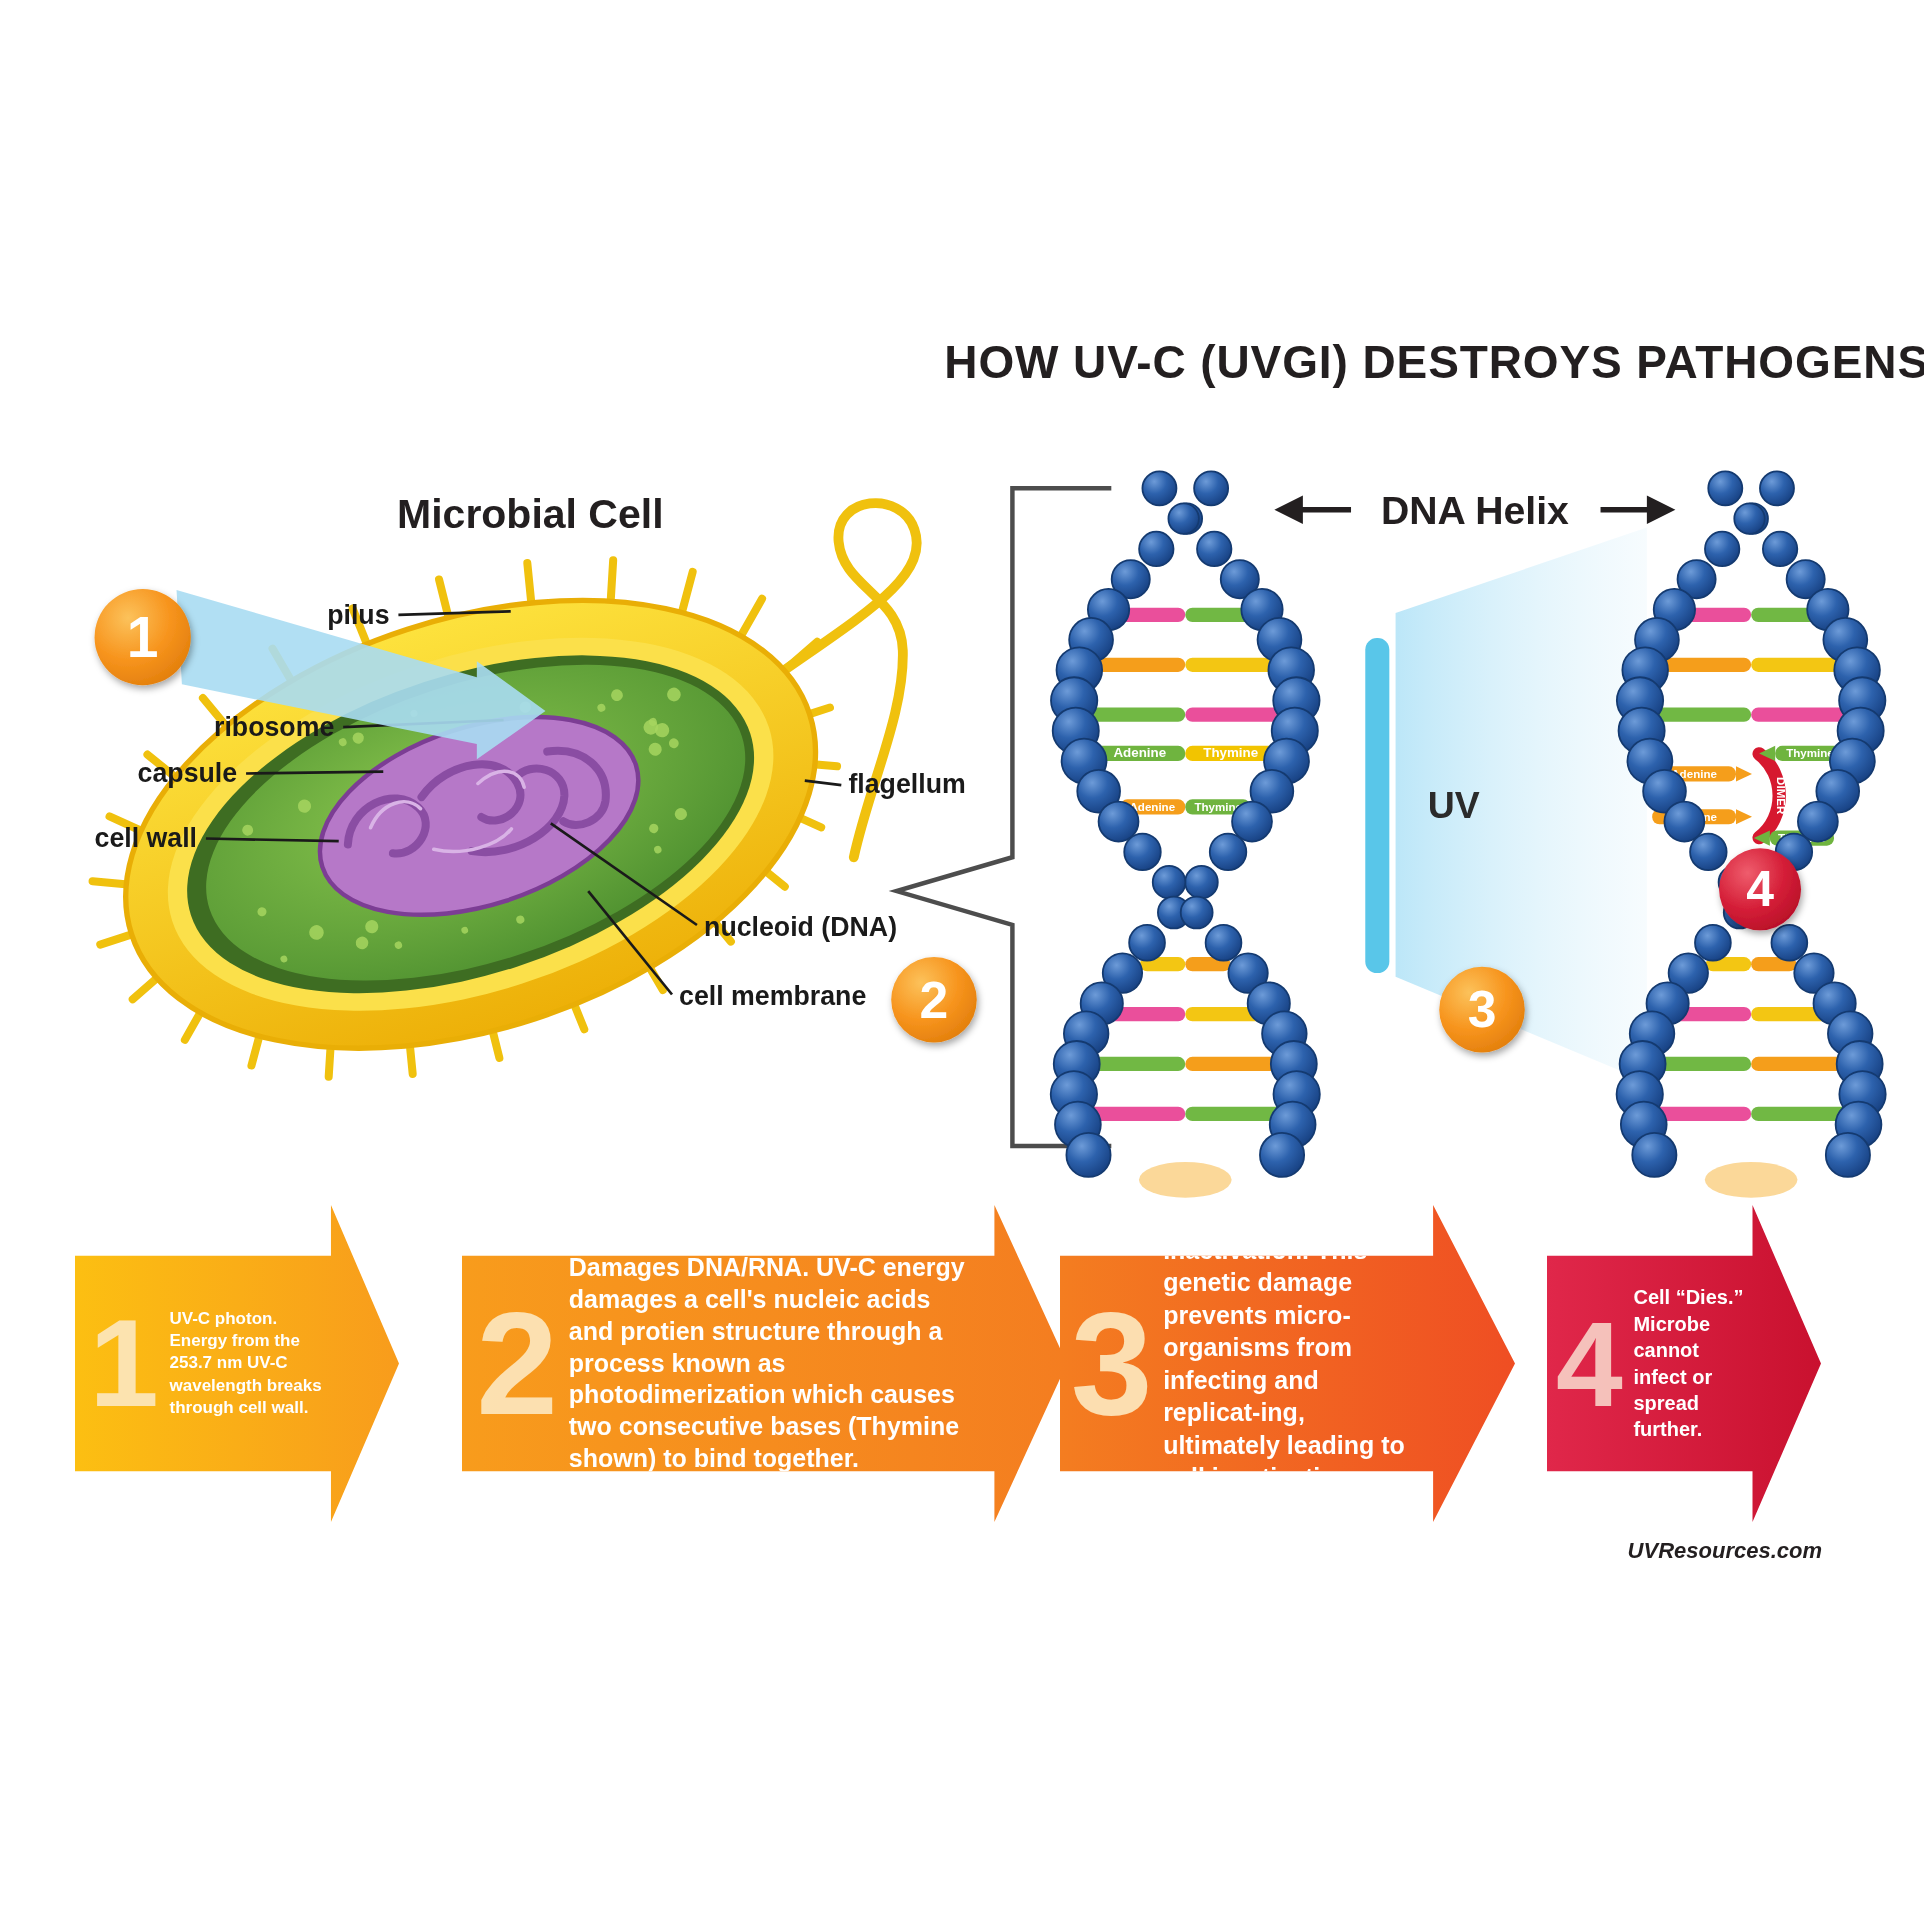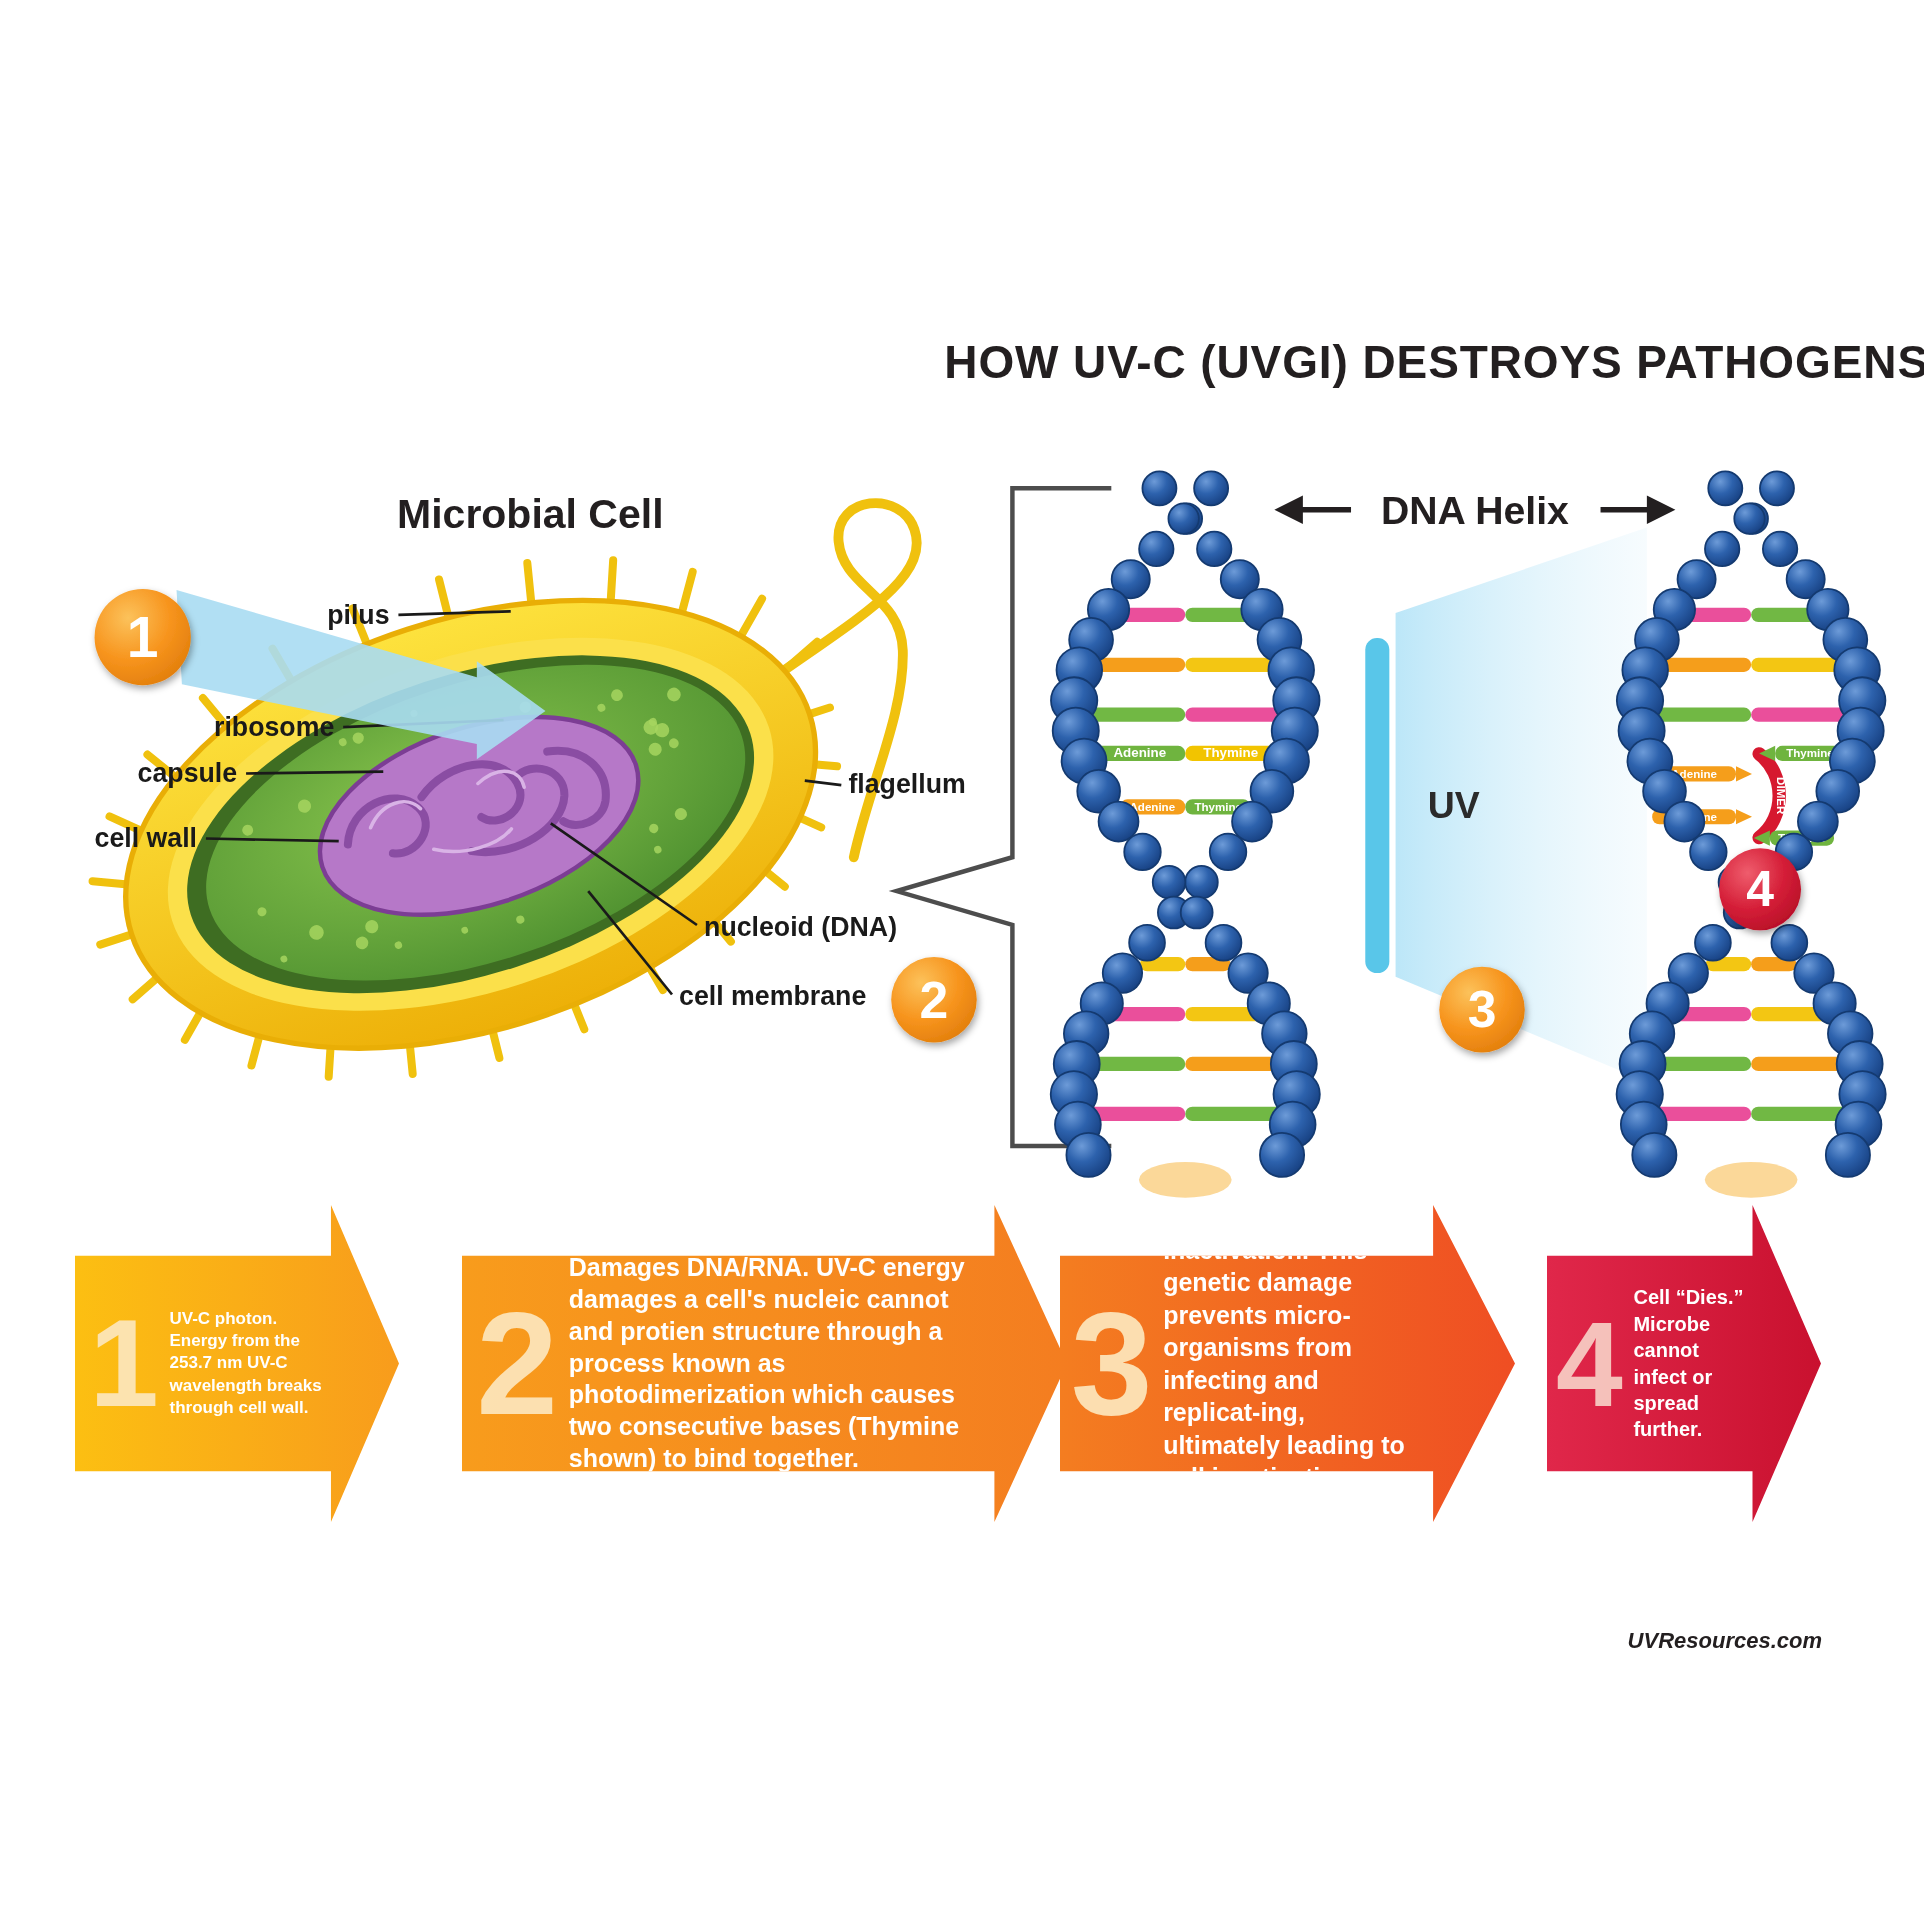--- a/index.html
+++ b/index.html
@@ -30,21 +30,21 @@
   .a4{left:1547px;width:274px;padding:0 77px 0 9px;
       clip-path:polygon(0 16%,75% 16%,75% 0,100% 50%,75% 100%,75% 84%,0 84%);}
   .a1 .arrow-num{font-size:125px;}
   .a2 .arrow-num{font-size:147px;}
   .a3 .arrow-num{font-size:147px;}
   .a4 .arrow-num{font-size:120px;color:#f8cfc5;}
   .a1 .arrow-text{font-size:17px;line-height:1.3;}
   .a2 .arrow-text{font-size:25px;line-height:1.27;}
   .a3 .arrow-text{font-size:25px;line-height:1.3;}
   .a4 .arrow-text{font-size:20px;line-height:1.32;}
-  .credit{position:absolute;top:1628px;right:103px;font-style:italic;font-weight:bold;
+  .credit{position:absolute;top:1538px;right:103px;font-style:italic;font-weight:bold;
           font-size:22px;color:#231f20;}
 </style>
 </head>
 <body>
 
 <div class="page">
 
   <h1 class="title">HOW UV-C (UVGI) DESTROYS PATHOGENS</h1>
 
   <svg class="diagram" width="1925" height="1203" viewBox="0 0 2160 1350">
@@ -373,21 +373,21 @@
       <text class="mkNum" x="1663" y="1153" font-size="58">3</text>
     </g>
   </svg>
 
   <div class="arrow a1" style="background: linear-gradient(90deg, rgb(252, 191, 18), rgb(248, 156, 28));">
     <div class="arrow-num">1</div>
     <div class="arrow-text">UV-C photon. Energy from the 253.7 nm UV-C wavelength breaks through cell wall.</div>
   </div>
   <div class="arrow a2" style="background: linear-gradient(90deg, rgb(248, 156, 28), rgb(244, 125, 32));">
     <div class="arrow-num">2</div>
-    <div class="arrow-text">Damages DNA/RNA. UV-C energy damages a cell's nucleic cannot and protien structure through a process known as photodimerization which causes two consecutive bases (Thymine shown) to bind together.</div>
+    <div class="arrow-text">Damages DNA/RNA. UV-C energy damages a cell's nucleic acids and protien structure through a process known as photodimerization which causes two consecutive bases (Thymine shown) to bind together.</div>
   </div>
   <div class="arrow a3" style="background: linear-gradient(90deg, rgb(244, 125, 32), rgb(239, 78, 35));">
     <div class="arrow-num">3</div>
     <div class="arrow-text">Inactivation. This genetic damage prevents micro-organisms from infecting and replicat-ing, ultimately leading to cell inactivation.</div>
   </div>
   <div class="arrow a4" style="background: linear-gradient(90deg, rgb(224, 39, 74), rgb(201, 17, 47));">
     <div class="arrow-num">4</div>
     <div class="arrow-text">Cell “Dies.” Microbe cannot infect or spread further.</div>
   </div>
 

